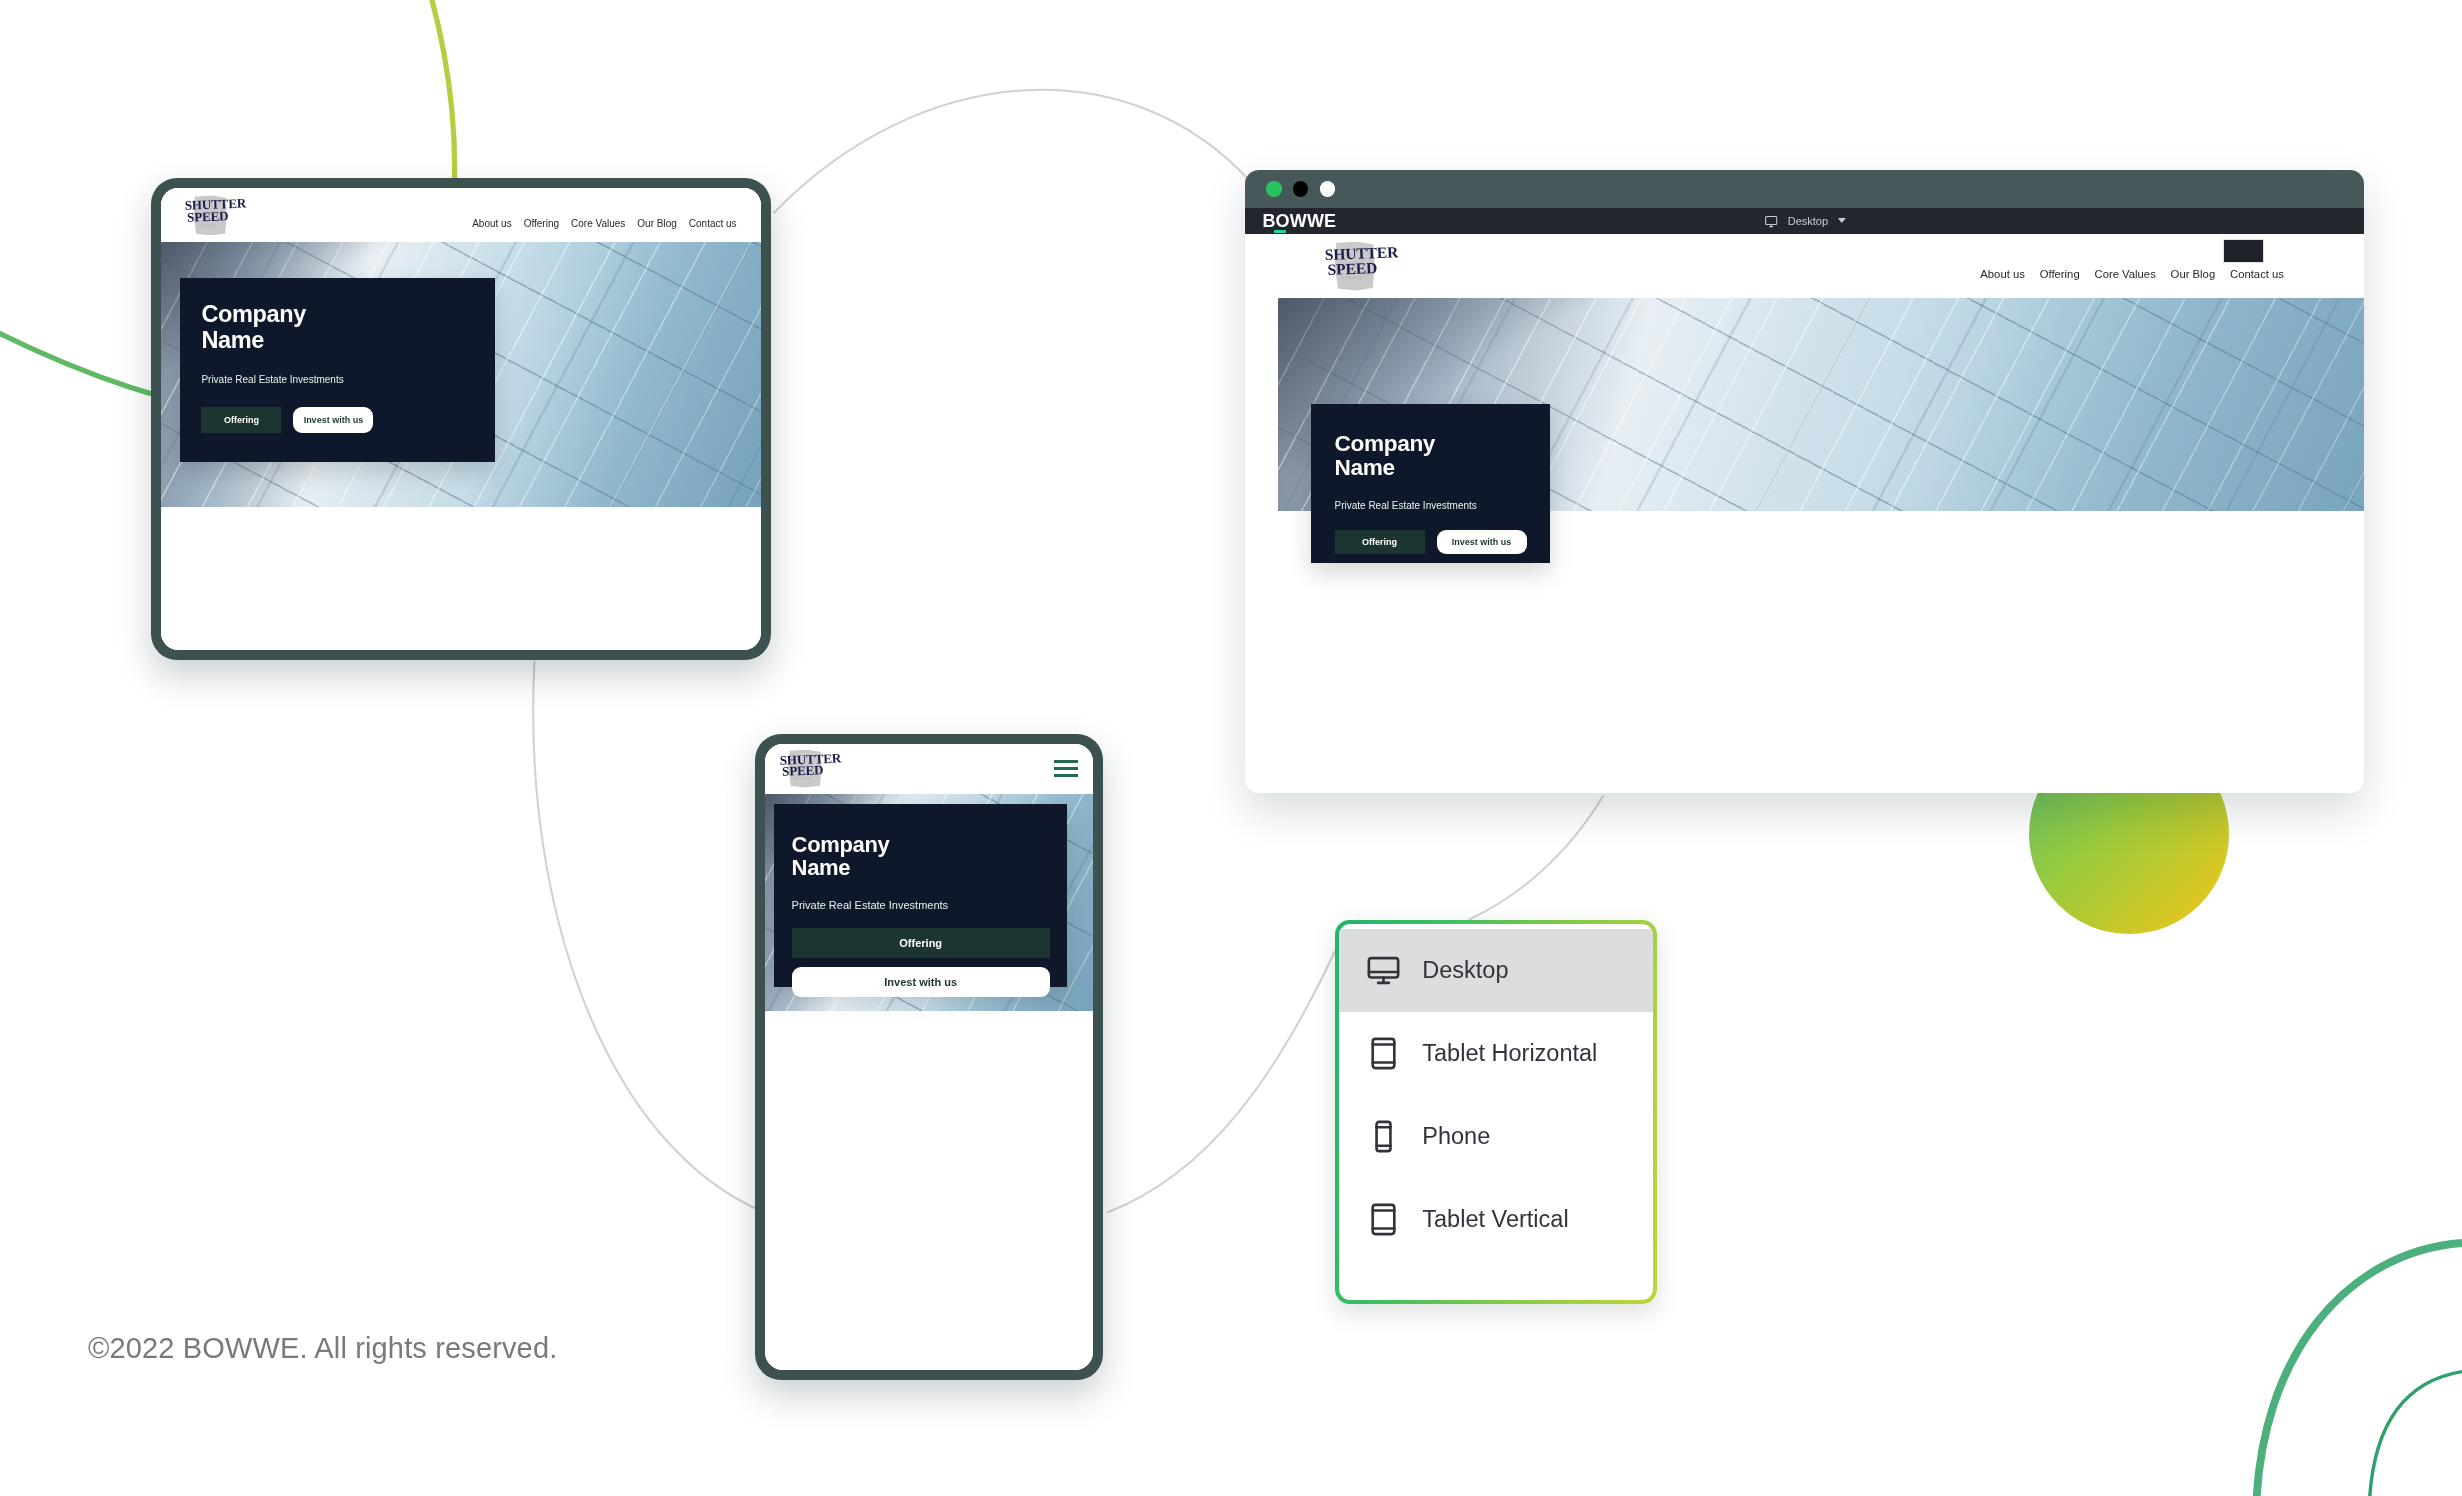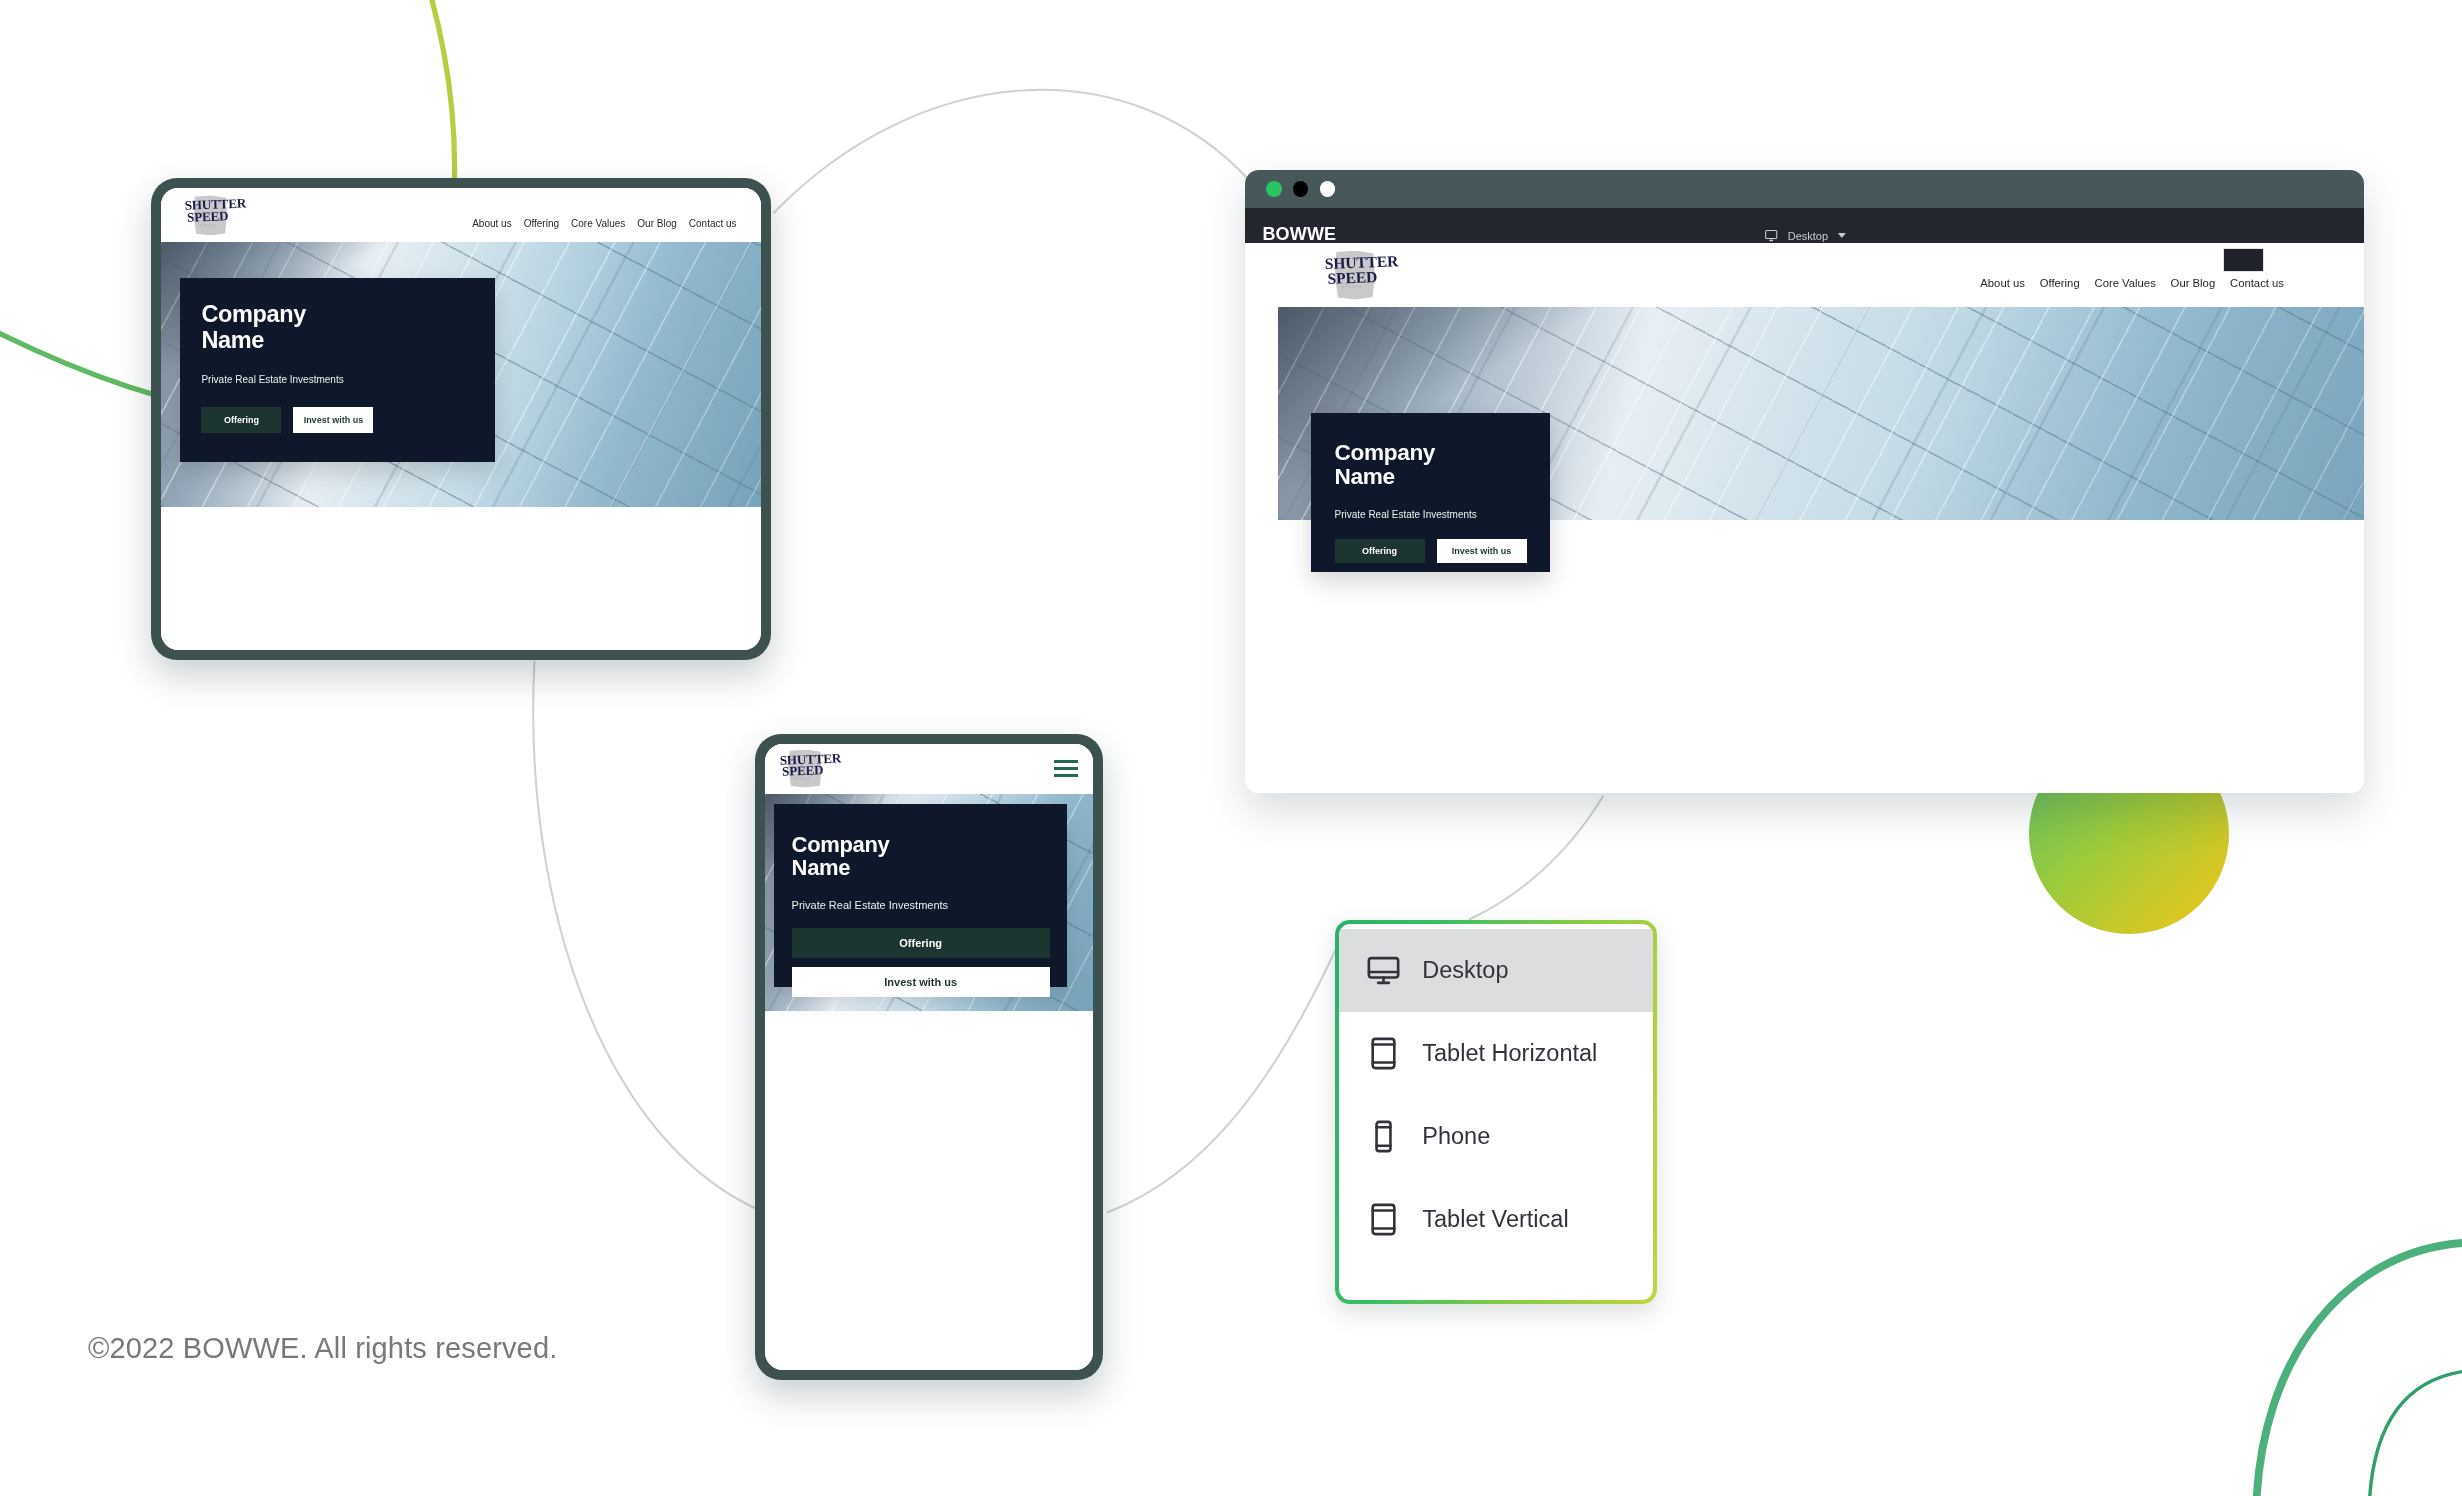--- a/index.html
+++ b/index.html
@@ -128,21 +128,21 @@
   .hero-sub { color: #eaf3ee; }
   .hero-btns { display: flex; }
   .btn {
     display: flex;
     align-items: center;
     justify-content: center;
     font-weight: bold;
     text-align: center;
   }
   .btn-dark { background: #1d3530; color: #ffffff; }
-  .btn-light { background: #ffffff; color: #1d3530; }
+  .btn-light { background: #ffffff; color: #1d3530; border-radius: 9px; }
 
   
   #tablet-mockup {
     position: absolute;
     left: 151px;
     top: 178px;
     width: 620px;
     height: 482px;
     background: #3d5150;
     border-radius: 26px;
@@ -230,24 +230,24 @@
     align-items: center;
     padding-left: 21px;
     gap: 11.3px;
   }
   .dot { width: 15.6px; height: 15.6px; border-radius: 50%; }
   .dot-green { background: #28c462; }
   .dot-black { background: #000000; }
   .dot-white { background: #ffffff; }
 
   .win-toolbar {
-    height: 35px;
+    height: 26px;
     background: #23262e;
     display: flex;
-    align-items: flex-end;
+    align-items: center;
     padding: 0 17.4px;
     position: relative;
   }
   .bowwe-logo {
     color: #ffffff;
     font-size: 18px;
     font-weight: bold;
     letter-spacing: 0.01em;
     position: relative;
     line-height: 1;

